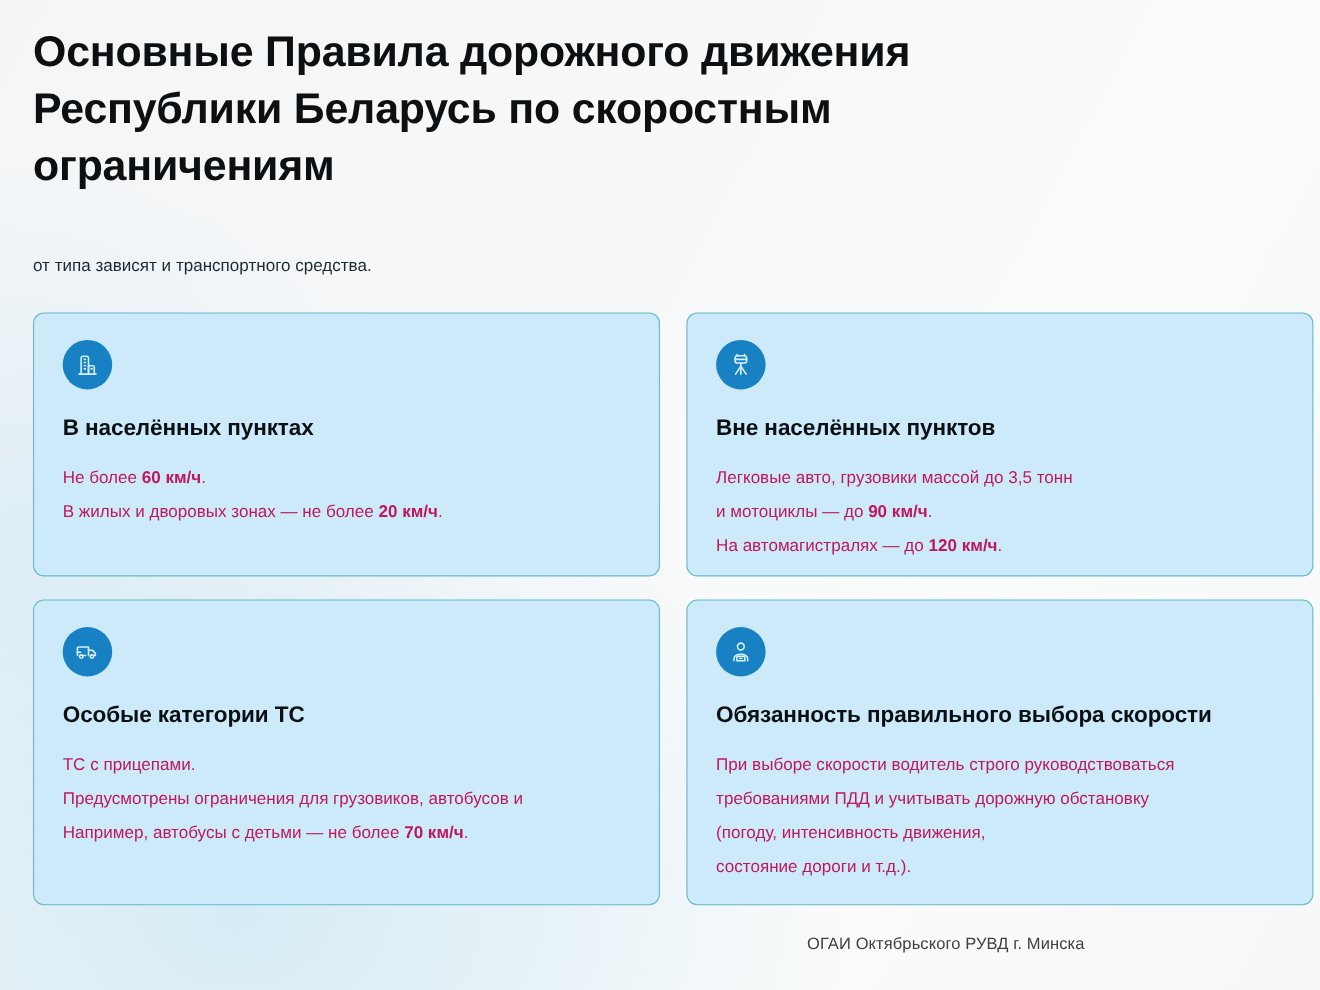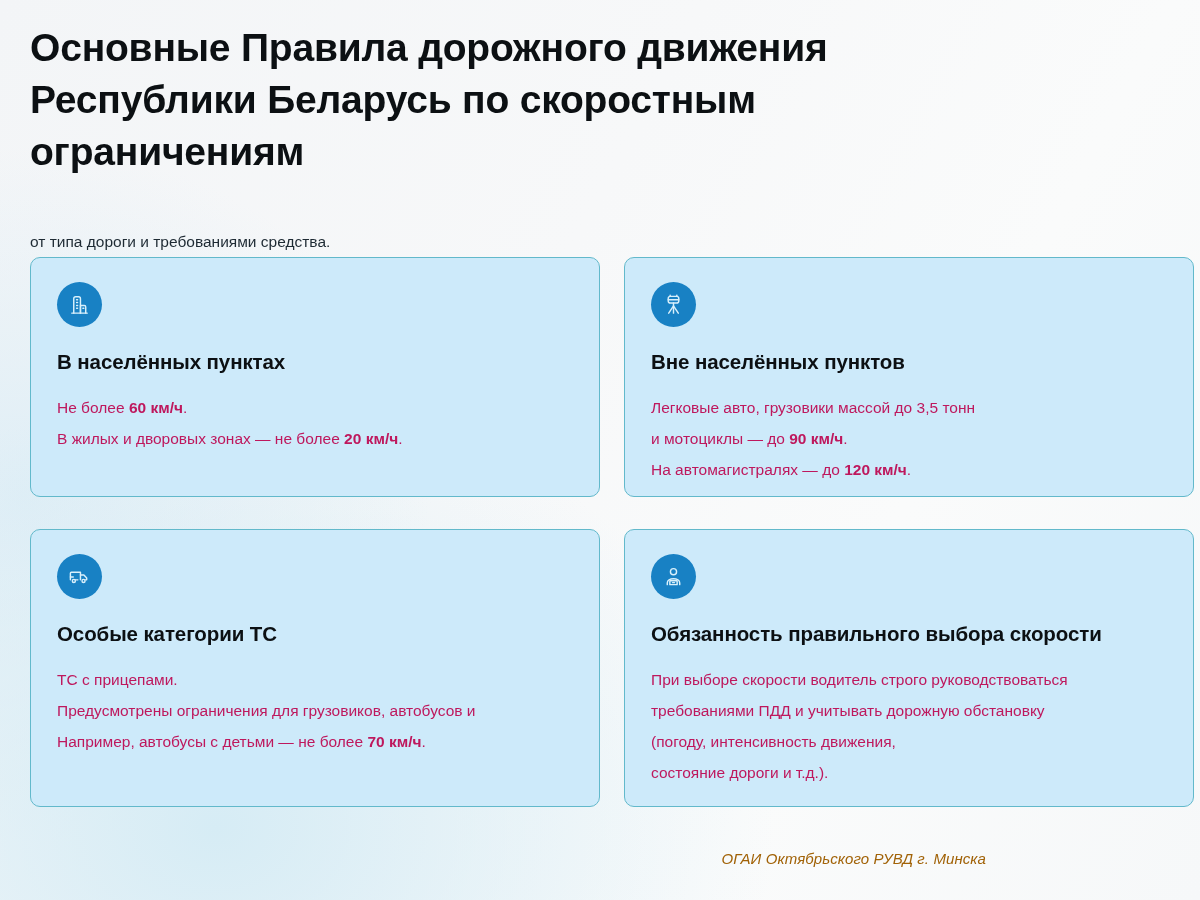--- a/index.html
+++ b/index.html
@@ -47,24 +47,25 @@
     margin-top: 48px;
     font-size: 15.5px;
     line-height: 31px;
     color: #1e2a33;
     max-width: 820px;
   }
   .intro-line { display: block; }
 
   
   .card-grid {
+    margin-top: 27px;
     display: grid;
     grid-template-columns: 570px 570px;
     grid-template-rows: 240px 278px;
-    gap: 32px 24px;
+    gap: 21px 24px;
   }
 
   .card {
     background: #cdeafa;
     border: 1.6px solid #62b9cb;
     border-radius: 10px;
     padding: 24px 26px 20px 26px;
     position: relative;
   }
 
@@ -95,38 +96,37 @@
     color: #be185d;
   }
   .card-body .ln { display: block; white-space: nowrap; }
   .card-body b { font-weight: 700; }
 
   
   .footer {
     position: absolute;
     right: 30px;
     bottom: 33px;
-    font-style: italic;
     font-size: 15px;
-    color: #a16207;
+    color: #404040;
     letter-spacing: 0.1px;
     margin-left: 16px;
   }
 </style>
 </head>
 <body>
 
 <div class="page">
 
   <div class="header">
     <h1 class="page-title">Основные Правила дорожного движения Республики Беларусь по скоростным ограничениям</h1>
   </div>
 
   <div class="intro">
-    <span class="intro-line">от типа дороги и требованиями средства.</span>
+    <span class="intro-line">от типа зависят и транспортного средства.</span>
   </div>
 
   <div class="card-grid" id="card-grid">
       <div class="card">
         <div class="card-icon">
           <svg width="23" height="23" viewBox="0 0 24 24" fill="none" stroke="#d9f0fb" stroke-width="1.5" stroke-linecap="round" stroke-linejoin="round">
             <path d="M4 21h16"></path>
             <path d="M6 21V6a2 2 0 0 1 2-2h3a2 2 0 0 1 2 2v15"></path>
             <path d="M13 21v-8h4a1.5 1.5 0 0 1 1.5 1.5V21"></path>
             <path d="M9 7h1M9 10h1M9 13h1M9 16h1"></path>

